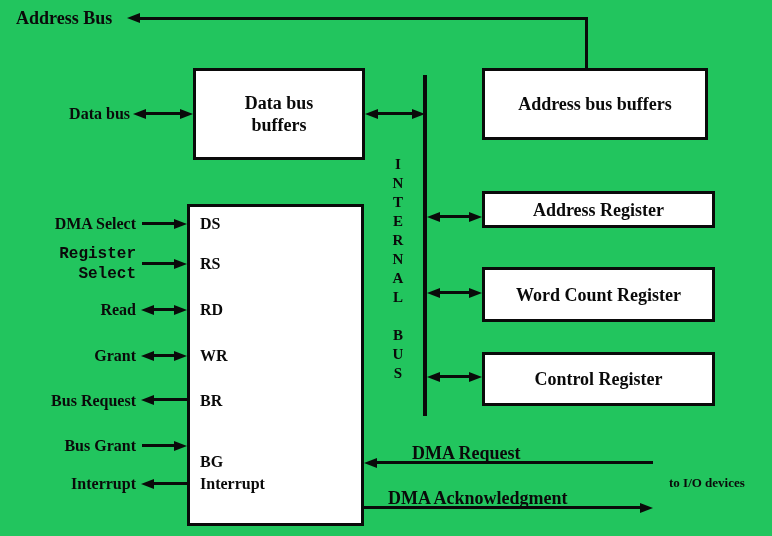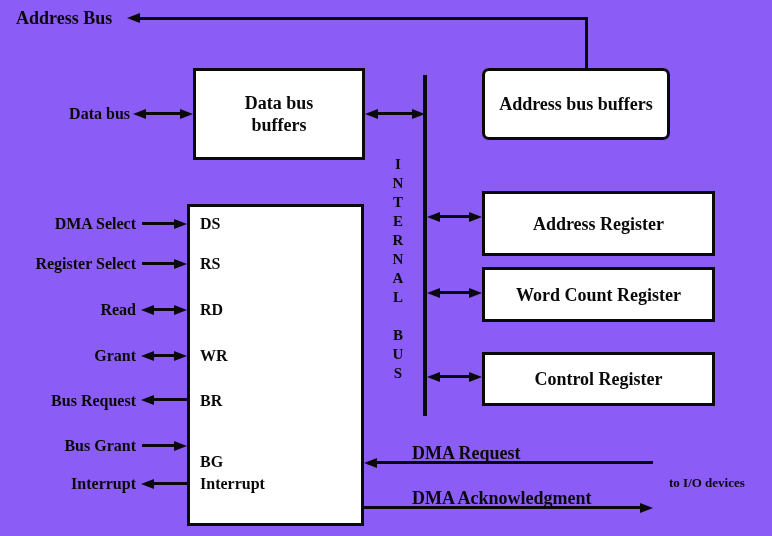--- a/index.html
+++ b/index.html
@@ -1,30 +1,30 @@
 <!DOCTYPE html>
 <html><head>
 <meta charset="utf-8">
 <style>
   html,body{margin:0;padding:0;background:#ffffff;}
   .stage{
-    position:relative;width:772px;height:536px;background:#8b5cf6;
+    position:relative;width:772px;height:536px;background:#22c55e;
     font-family:"Liberation Serif",serif;font-weight:bold;color:#0a0a0a;
     overflow:hidden;
   }
   .stage *{box-sizing:border-box;}
   
   .box{
     position:absolute;border:3px solid #0a0a0a;background:#ffffff;
     display:flex;align-items:center;justify-content:center;
     text-align:center;font-size:18px;line-height:22px;white-space:pre-line;
   }
   .b-dbb {left:193px;top:68px;width:172px;height:92px;}
-  .b-abb {left:482px;top:68px;width:188px;height:72px;border-radius:7px;}
-  .b-areg{left:482px;top:191px;width:233px;height:65px;}
+  .b-abb {left:482px;top:68px;width:226px;height:72px;}
+  .b-areg{left:482px;top:191px;width:233px;height:37px;}
   .b-wcr {left:482px;top:267px;width:233px;height:55px;}
   .b-creg{left:482px;top:352px;width:233px;height:54px;}
   .b-ctrl{left:187px;top:204px;width:177px;height:322px;}
   
   .hl{position:absolute;height:3px;background:#0a0a0a;}
   .vl{position:absolute;width:3px;background:#0a0a0a;}
   
   .ah{position:absolute;width:0;height:0;border:5px solid transparent;}
   .ah-l{border-left:none;border-right:13px solid #0a0a0a;}
   .ah-r{border-right:none;border-left:13px solid #0a0a0a;}
@@ -56,31 +56,31 @@
   
   .l-bus{left:423px;top:75px;width:4px;height:341px;background:#0a0a0a;position:absolute;}
   
   .l-dreq{left:375px;top:461px;width:278px;} .a-dreq{left:364px;top:458px;}
   .l-dack{left:364px;top:506px;width:277px;} .a-dack{left:640px;top:503px;}
   
   .lbl{position:absolute;white-space:nowrap;}
   .t-addrbus{left:16px;top:8px;font-size:18px;}
   .t-databus{left:0;width:130px;top:104px;text-align:right;font-size:16px;line-height:20px;}
   .sig{position:absolute;left:0;width:136px;text-align:right;font-size:16px;line-height:20px;padding-left:9px;}
-  .s-ds{top:214px;} .s-rs{top:254px;} .s-rd{top:300px;} .s-wr{top:346px;}
+  .s-ds{top:214px;} .s-rs{top:244px;font-family:Liberation Mono, monospace;} .s-rd{top:300px;} .s-wr{top:346px;}
   .s-br{top:391px;} .s-bg{top:436px;} .s-int{top:474px;}
   .pin{position:absolute;left:200px;font-size:16px;line-height:20px;white-space:nowrap;}
   .p-ds{top:214px;} .p-rs{top:254px;} .p-rd{top:300px;} .p-wr{top:346px;}
   .p-br{top:391px;} .p-bg{top:436px;margin-top:16px;} .p-int{top:474px;}
   .vtext{
     position:absolute;left:389px;top:155px;width:18px;text-align:center;
     font-size:15px;line-height:19px;white-space:pre-line;
   }
   .t-dreq{left:412px;top:443px;font-size:18px;}
-  .t-dack{left:412px;top:488px;font-size:18px;}
+  .t-dack{left:388px;top:488px;font-size:18px;}
   .t-toio{left:669px;top:475px;font-size:13px;}
 </style>
 </head>
 <body>
 
 <div class="stage">
 
   <div class="lbl t-addrbus">Address Bus</div>
   <div class="hl l-addr-h"></div>
   <div class="vl l-addr-v"></div>

